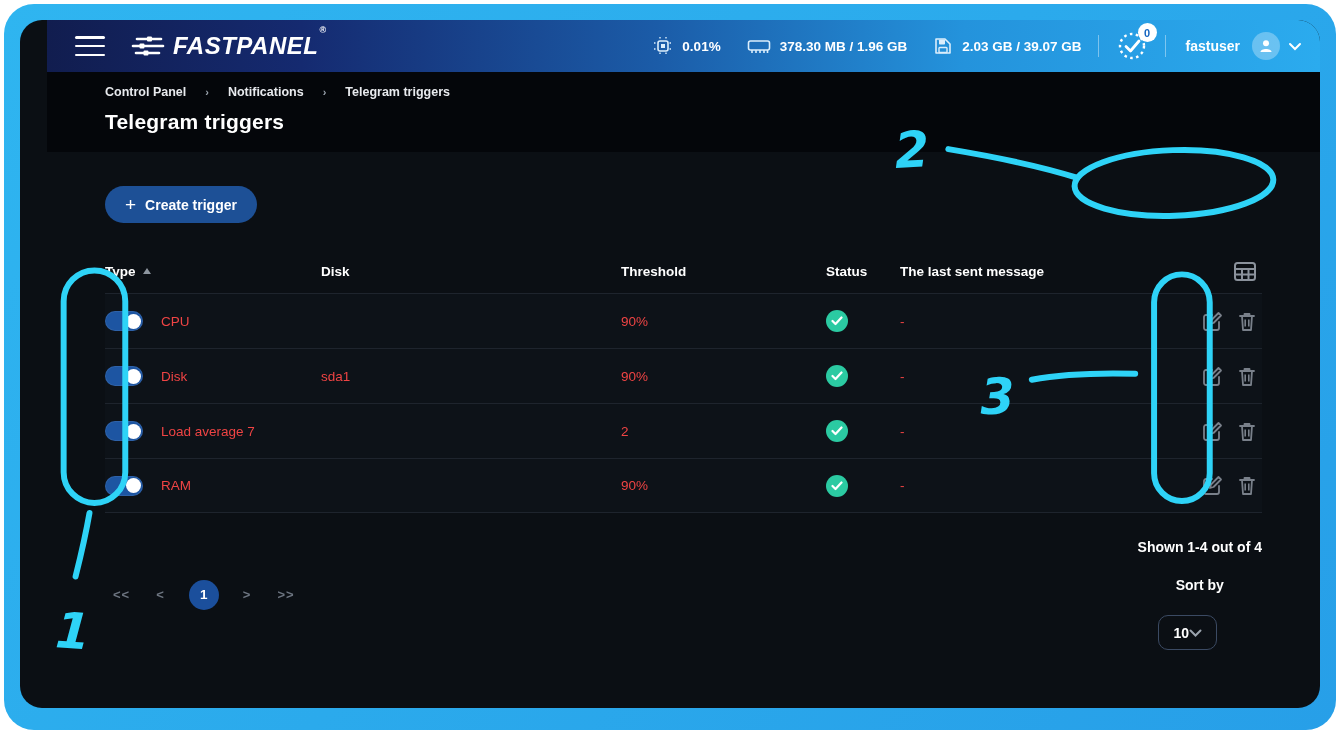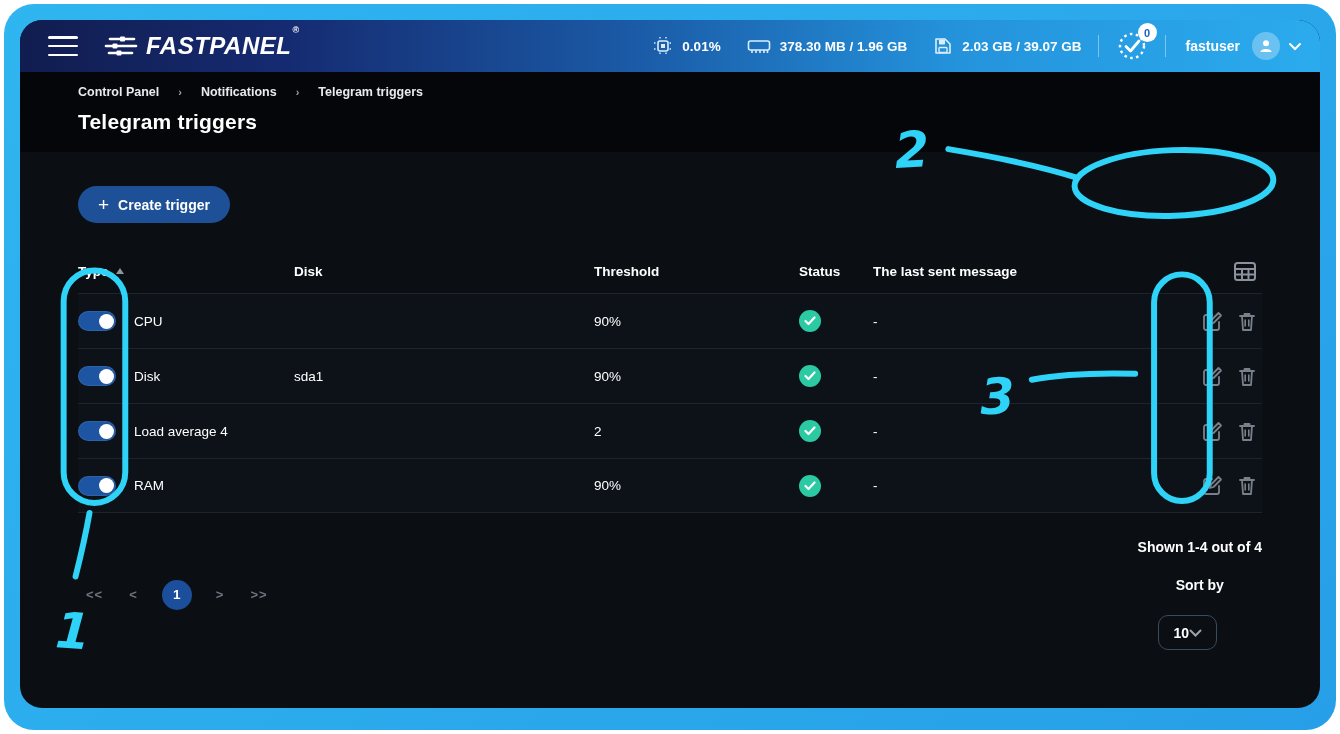--- a/index.html
+++ b/index.html
@@ -1,21 +1,21 @@
 <!DOCTYPE html>
 <html><head>
 <meta charset="utf-8">
 <style>
   * { margin:0; padding:0; box-sizing:border-box; }
   html,body { width:1340px; height:734px; background:#ffffff; font-family:"Liberation Sans", sans-serif; overflow:hidden; }
 
   .frame { position:absolute; inset:4px; border-radius:30px;
            background:linear-gradient(135deg,#2fb5f0 0%,#279fe8 100%); }
   .app { position:absolute; left:16px; top:16px; right:16px; bottom:22px;
-         border-radius:22px; background:#0b0f14; overflow:hidden; }
+         border-radius:22px; background:#0b0f14; overflow:hidden;padding-left:27px; }
 
   
   .topbar { height:52px; display:flex; align-items:center;
             background:linear-gradient(90deg,#111d4f 0%,#152a70 20%,#1b5ca8 48%,#2493dc 72%,#2babee 100%);
             padding:0 18px 0 14px; color:#fff; }
   .hamburger { width:30px; height:20px; display:flex; flex-direction:column; justify-content:space-between; cursor:pointer; margin:0 26px 0 14px; }
   .hamburger span { display:block; height:2.5px; background:#fff; border-radius:2px; }
   .logo { display:flex; align-items:center; gap:8px; }
   .logo-glyph { width:34px; height:22px; }
   .logo-text { font-size:24px; font-weight:900; font-style:italic; letter-spacing:.5px; }
@@ -53,21 +53,21 @@
   .btn-create .plus { font-size:19px; font-weight:400; line-height:1; }
 
   
   .tbl { margin-top:26px; }
   .tbl-grid { display:grid; grid-template-columns:216px 300px 205px 74px 1fr 86px; align-items:center; }
   .tbl-head { height:44px; color:#fff; font-size:13.5px; font-weight:700; }
   .th { display:flex; align-items:center; gap:7px; }
   .th.actions { justify-content:flex-end; padding-right:6px; }
   .sort-arrow { width:0; height:0; border-left:4.5px solid transparent; border-right:4.5px solid transparent;
                 border-bottom:6px solid #8d959f; }
-  .row { height:55px; border-top:1px solid #1e242d; color:#ffffff; font-size:13.5px; background:#0d1218; }
+  .row { height:55px; border-top:1px solid #1e242d; color:#ef4444; font-size:13.5px; background:#0d1218; }
   .row:last-child { border-bottom:1px solid #1e242d; }
   .cell-type { display:flex; align-items:center; gap:18px; font-weight:400; }
   .toggle { width:38px; height:20px; border-radius:10px; background:#1d55a2; position:relative;
             cursor:pointer; flex:0 0 auto; box-shadow:inset 0 0 0 1px rgba(255,255,255,.08); }
   .toggle::after { content:""; position:absolute; right:2.5px; top:2.5px; width:15px; height:15px;
                    border-radius:50%; background:#fff; }
   .check { width:22px; height:22px; border-radius:50%; background:#2bcaa2; display:flex;
            align-items:center; justify-content:center; }
   .cell-actions { display:flex; align-items:center; justify-content:flex-end; gap:15px; padding-right:6px; }
   .icon-btn { background:none; border:none; cursor:pointer; display:flex; padding:0; }
@@ -302,21 +302,21 @@
                   <line x1="7.2" y1="8.5" x2="7.2" y2="15.5" stroke="#79808a" stroke-width="1.6"></line>
                   <line x1="10.8" y1="8.5" x2="10.8" y2="15.5" stroke="#79808a" stroke-width="1.6"></line>
                 </svg>
             </button>
           </div>
         </div>
 
         <div class="tbl-grid row">
           <div class="cell-type">
             <div class="toggle"></div>
-            <span>Load average 4</span>
+            <span>Load average 7</span>
           </div>
           <div></div>
           <div>2</div>
           <div>
               <div class="check">
             <svg width="12" height="10" viewBox="0 0 12 10">
                   <path d="M1.5 5 l3 3 L10.5 1.5" fill="none" stroke="#fff" stroke-width="2.2" stroke-linecap="round" stroke-linejoin="round"></path>
                 </svg>
           </div>
             </div>

